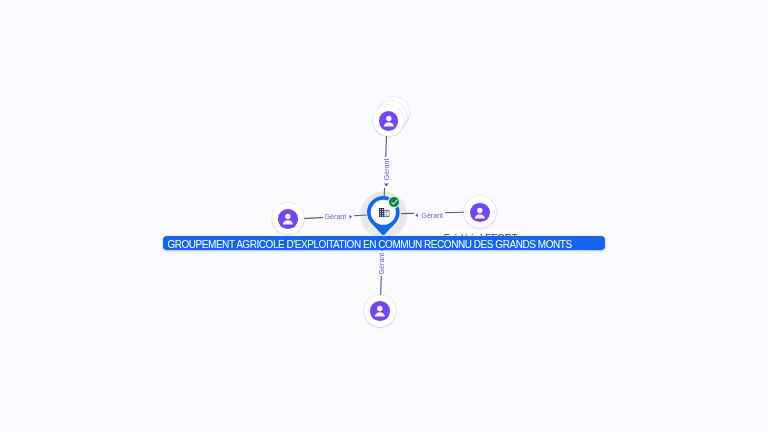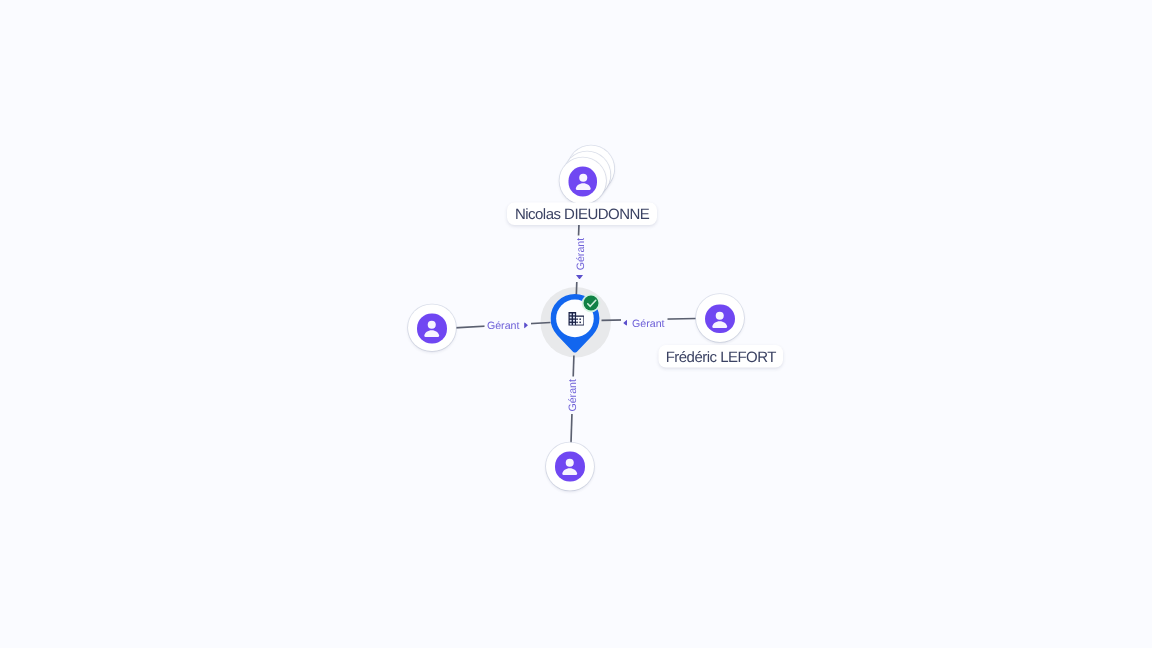--- a/index.html
+++ b/index.html
@@ -70,21 +70,20 @@
     <div class="pdisc s1"></div>
     <div class="pdisc s2"></div>
     <div class="pdisc"></div>
     <div class="avatar">
       <svg width="19.5" height="19.5" viewBox="0 0 24 24">
           <circle cx="12.1" cy="9.2" r="3.3" fill="#f7f4ff"></circle>
           <path d="M12.1 13.7c-3.1 0-5.7 1.9-6.1 4.4-.1.6.3 1.1.9 1.1h10.4c.6 0 1-.5.9-1.1-.4-2.5-3-4.4-6.1-4.4z" fill="#f7f4ff"></path>
         </svg>
     </div>
   </div>
-  <div class="label" style="left:338.4px;top:134.7px;">Nicolas DIEUDONNE</div>
 
   <div class="pnode" style="left:271.9px;top:202.6px;">
     <div class="pdisc"></div>
     <div class="avatar">
       <svg width="19.5" height="19.5" viewBox="0 0 24 24">
           <circle cx="12.1" cy="9.2" r="3.3" fill="#f7f4ff"></circle>
           <path d="M12.1 13.7c-3.1 0-5.7 1.9-6.1 4.4-.1.6.3 1.1.9 1.1h10.4c.6 0 1-.5.9-1.1-.4-2.5-3-4.4-6.1-4.4z" fill="#f7f4ff"></path>
         </svg>
     </div>
   </div>
@@ -136,20 +135,21 @@
           <rect x="40" y="83" width="13" height="12"></rect>
         </g>
     </svg>
     <div class="cbadge" style="left:28.4px;top:5.65px;width:10.5px;height:10.5px;">
       <svg width="10.5" height="10.5" viewBox="0 0 24 24">
           <path d="M6.4 12.6 L10.3 16.5 L18.7 7.3" stroke="#ccecd8" stroke-width="2.4" fill="none" stroke-linecap="round" stroke-linejoin="round"></path>
         </svg>
     </div>
   </div>
 
+  <div class="banner" style="left:162.7px;top:236.4px;">GROUPEMENT AGRICOLE D'EXPLOITATION EN COMMUN RECONNU DES GRANDS MONTS</div>
 
   <div class="elabel" style="left:323.0px;top:213.1px;">
     <span>Gérant</span>
     <i class="tri tri-r"></i>
   </div>
 
   <div class="elabel" style="left:413.9px;top:211.3px;">
     <i class="tri tri-l"></i>
     <span>Gérant</span>
   </div>

